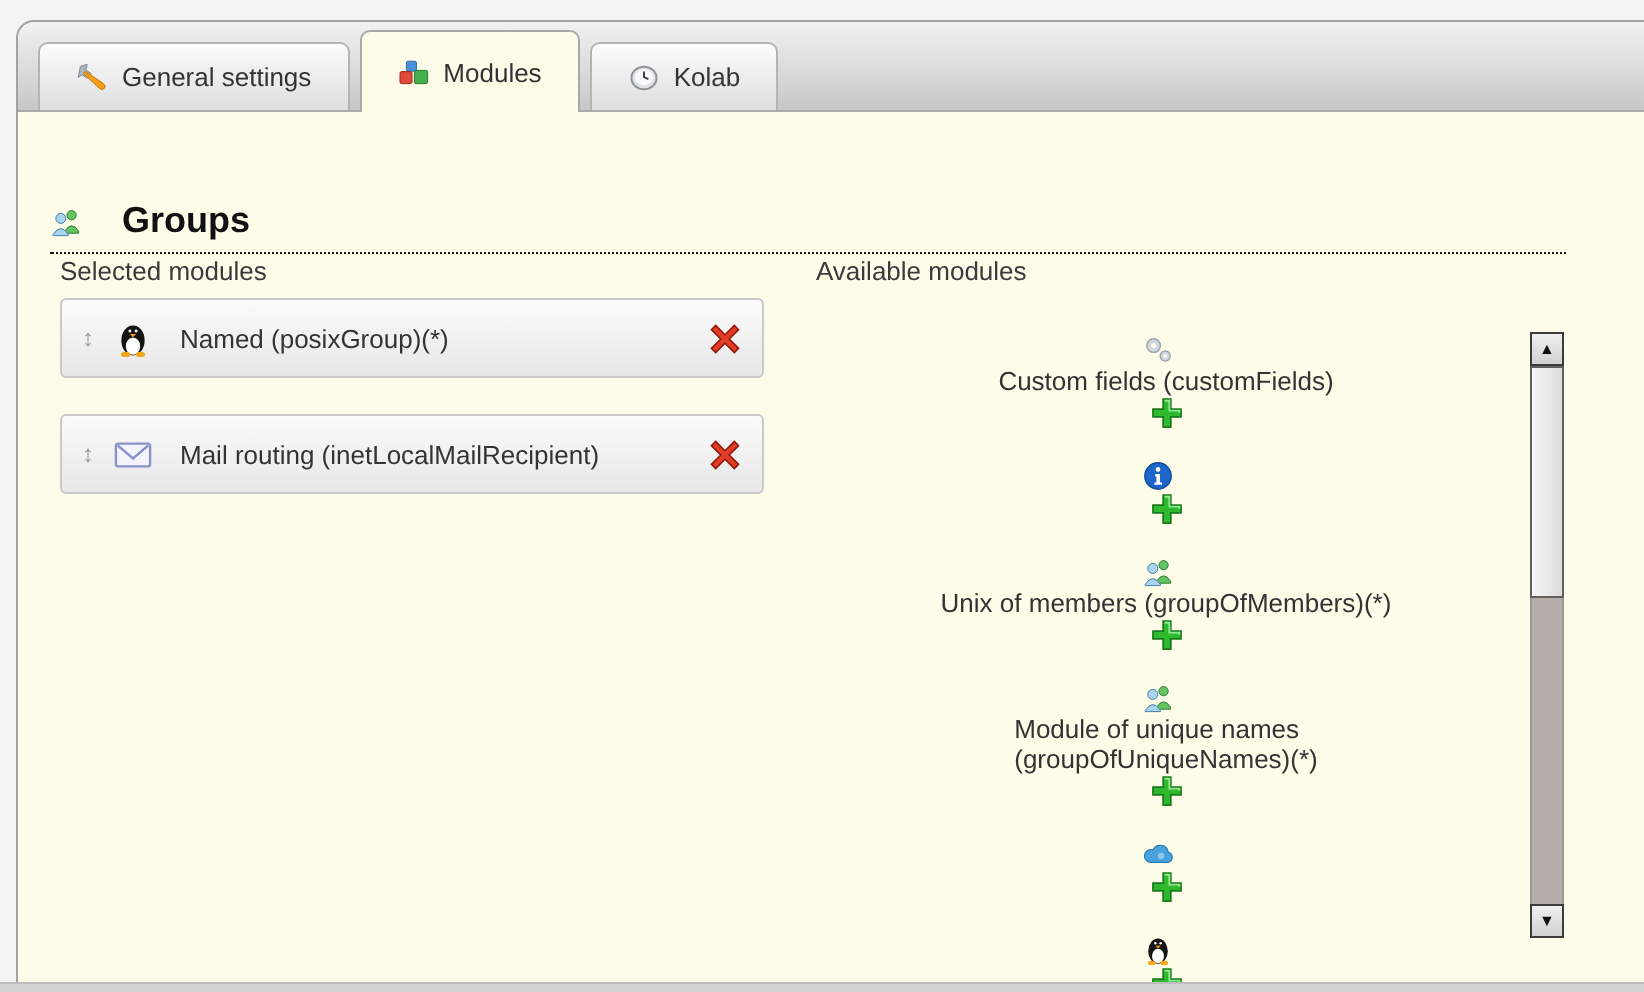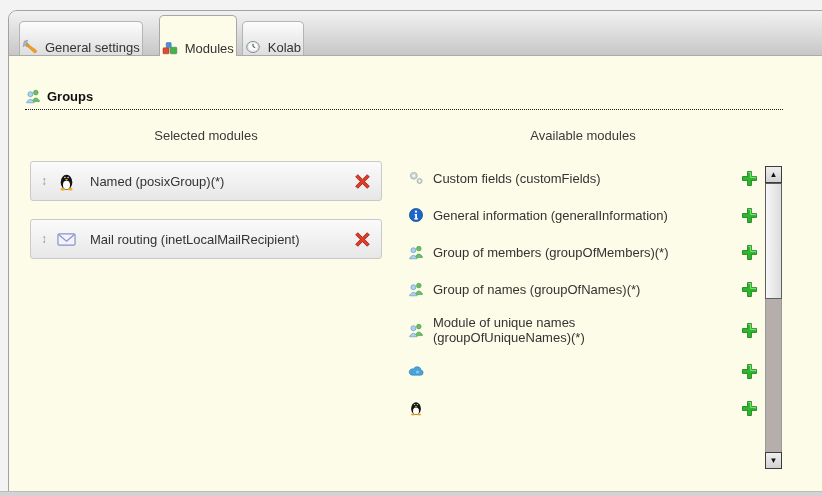--- a/index.html
+++ b/index.html
@@ -14,60 +14,60 @@
     position:absolute;left:8px;top:10px;width:880px;height:520px;
     background:#fdfce9;border:1px solid #a2a2a2;border-radius:9px 9px 0 0;
     box-sizing:border-box;
   }
   .tabbar{
     height:44px;background:linear-gradient(#f2f2f2,#c7c7c7);
     border-bottom:1px solid #ababab;border-radius:9px 0 0 0;
     display:flex;align-items:flex-end;padding-left:10px;
   }
   .tab{
-    height:33px;display:flex;align-items:flex-end;gap:7px;
-    padding:0 2px;margin-right:5px;
+    height:33px;display:flex;align-items:center;gap:7px;
+    padding:0 18px;margin-right:5px;
     background:linear-gradient(#fcfcfc,#dedede);
     border:1px solid #b4b4b4;border-bottom:none;border-radius:5px 5px 0 0;
     font-size:13px;color:#333;cursor:pointer;white-space:nowrap;
   }
   .tab.active{
     height:40px;background:#fdfce9;border-color:#a8a8a8;
-    margin-bottom:-1px;position:relative;z-index:2;margin-left:11px;
+    margin-bottom:-1px;position:relative;z-index:2;
   }
   .icon16{width:16px;height:16px;display:inline-block;flex:0 0 auto;}
   .icon16 svg{width:16px;height:16px;display:block;}
   .icon20{width:19px;height:19px;display:inline-block;flex:0 0 auto;}
   .icon20 svg{width:19px;height:19px;display:block;}
   .content{position:relative;height:451px;}
   .section-header{
-    position:absolute;left:16px;top:32px;width:758px;
-    display:flex;align-items:center;gap:6px;padding-bottom:5px;
+    position:absolute;left:16px;top:44px;width:758px;
+    display:flex;align-items:center;gap:20px;padding-bottom:5px;
     border-bottom:1px dotted #1a1a1a;
-    font-size:13px;font-weight:bold;color:#111;
-  }
-  .col-label{font-size:13px;color:#3a3a3a;margin-bottom:18px;text-align:center;}
+    font-size:18px;font-weight:bold;color:#111;
+  }
+  .col-label{font-size:13px;color:#3a3a3a;margin-bottom:6px;}
   .col-left{position:absolute;left:21px;top:72px;width:352px;}
   .col-right{position:absolute;left:399px;top:72px;width:350px;}
   .selected-item{
     height:38px;margin-bottom:18px;box-sizing:content-box;
     border:1px solid #c9c9c9;border-radius:3px;
     background:linear-gradient(#fbfbfb,#e7e7e7);
     display:flex;align-items:center;padding:0 10px;
     font-size:13px;color:#333;
   }
   .drag{color:#9a9a9a;font-size:12px;margin-right:10px;cursor:grab;line-height:1;}
   .selected-item .icon20{margin-right:14px;}
   .spacer{flex:1;}
   .del{width:17px;height:17px;cursor:pointer;flex:0 0 auto;}
   .del svg{width:17px;height:17px;display:block;}
   .available-list{margin-top:24px;}
   .avail-item{
     display:flex;align-items:center;min-height:22px;margin-bottom:15px;
-    font-size:13px;color:#333;
+    font-size:13px;color:#333;flex-direction:column;
   }
   .avail-item .icon16{margin-right:9px;align-self:center;}
   .mod-label{white-space:pre-line;line-height:15px;}
   .add{width:17px;height:17px;cursor:pointer;flex:0 0 auto;}
   .add svg{width:17px;height:17px;display:block;}
   .scrollbar{
     position:absolute;left:756px;top:110px;width:17px;height:303px;
     display:flex;flex-direction:column;box-sizing:border-box;
   }
   .sb-btn{
@@ -204,21 +204,20 @@
               </span>
             </div>
             <div class="avail-item">
               <span class="icon16">
                 <svg viewBox="0 0 16 16">
                   <circle cx="8" cy="8" r="6.6" fill="#1d66c9" stroke="#134b97" stroke-width="0.7"></circle>
                   <circle cx="8" cy="4.7" r="1.15" fill="#fff"></circle>
                   <path d="M6.6 7 h2.4 v4.2 h1 v1.2 H6.2 v-1.2 h1 V8.2 H6.6 Z" fill="#fff"></path>
                 </svg>
               </span>
-              <span class="mod-label">General information (generalInformation)</span>
               <span class="spacer"></span>
               <span class="add">
                 <svg viewBox="0 0 16 16">
                   <path d="M6.2 1.4 h3.6 v4.8 h4.8 v3.6 h-4.8 v4.8 H6.2 v-4.8 H1.4 V6.2 h4.8 Z" fill="#2eb82e" stroke="#187a18" stroke-width="0.8"></path>
                   <path d="M6.9 2.2 h2.2 v4.7 h4.7 v1" fill="none" stroke="#90e890" stroke-width="0.9"></path>
                 </svg>
               </span>
             </div>
             <div class="avail-item">
               <span class="icon16">
@@ -226,43 +225,21 @@
                   <g stroke="#2f7d32" stroke-width="0.5">
                     <circle cx="10.8" cy="4.6" r="2.3" fill="#62c462"></circle>
                     <path d="M7.3 12.6 q3.5 -5.4 7 0 l0 1 h-7 Z" fill="#62c462"></path>
                   </g>
                   <g stroke="#4a7fa8" stroke-width="0.5">
                     <circle cx="5.4" cy="6.2" r="2.5" fill="#a8d4ee"></circle>
                     <path d="M1.6 14.2 q3.8 -5.8 7.6 0 l0 0.6 h-7.6 Z" fill="#a8d4ee"></path>
                   </g>
                 </svg>
               </span>
-              <span class="mod-label">Group of members (groupOfMembers)(*)</span>
-              <span class="spacer"></span>
-              <span class="add">
-                <svg viewBox="0 0 16 16">
-                  <path d="M6.2 1.4 h3.6 v4.8 h4.8 v3.6 h-4.8 v4.8 H6.2 v-4.8 H1.4 V6.2 h4.8 Z" fill="#2eb82e" stroke="#187a18" stroke-width="0.8"></path>
-                  <path d="M6.9 2.2 h2.2 v4.7 h4.7 v1" fill="none" stroke="#90e890" stroke-width="0.9"></path>
-                </svg>
-              </span>
-            </div>
-            <div class="avail-item">
-              <span class="icon16">
-                <svg viewBox="0 0 16 16">
-                  <g stroke="#2f7d32" stroke-width="0.5">
-                    <circle cx="10.8" cy="4.6" r="2.3" fill="#62c462"></circle>
-                    <path d="M7.3 12.6 q3.5 -5.4 7 0 l0 1 h-7 Z" fill="#62c462"></path>
-                  </g>
-                  <g stroke="#4a7fa8" stroke-width="0.5">
-                    <circle cx="5.4" cy="6.2" r="2.5" fill="#a8d4ee"></circle>
-                    <path d="M1.6 14.2 q3.8 -5.8 7.6 0 l0 0.6 h-7.6 Z" fill="#a8d4ee"></path>
-                  </g>
-                </svg>
-              </span>
-              <span class="mod-label">Group of names (groupOfNames)(*)</span>
+              <span class="mod-label">Unix of members (groupOfMembers)(*)</span>
               <span class="spacer"></span>
               <span class="add">
                 <svg viewBox="0 0 16 16">
                   <path d="M6.2 1.4 h3.6 v4.8 h4.8 v3.6 h-4.8 v4.8 H6.2 v-4.8 H1.4 V6.2 h4.8 Z" fill="#2eb82e" stroke="#187a18" stroke-width="0.8"></path>
                   <path d="M6.9 2.2 h2.2 v4.7 h4.7 v1" fill="none" stroke="#90e890" stroke-width="0.9"></path>
                 </svg>
               </span>
             </div>
             <div class="avail-item">
               <span class="icon16">

